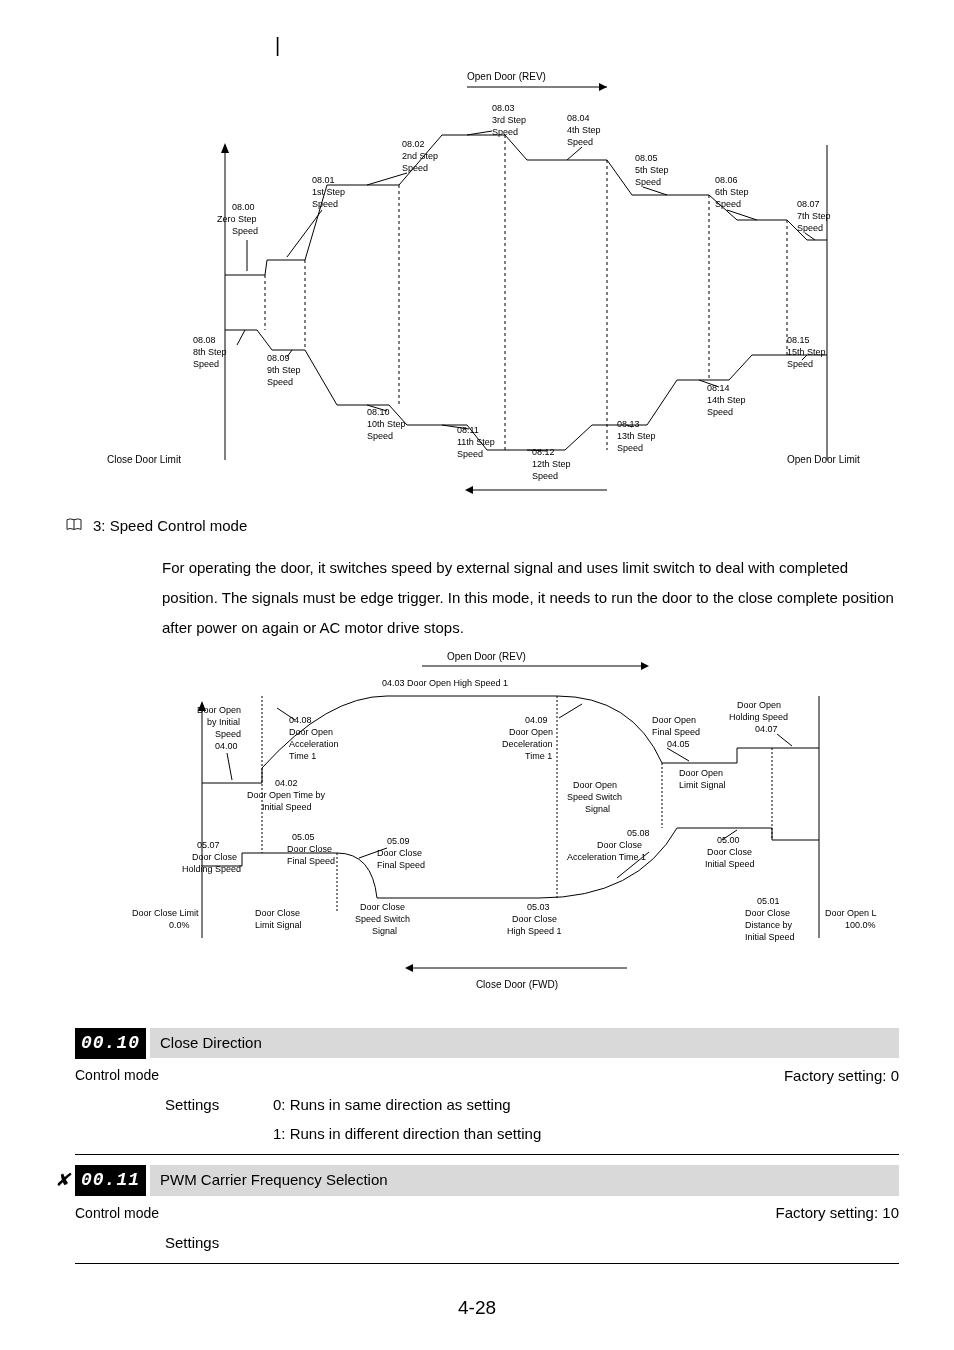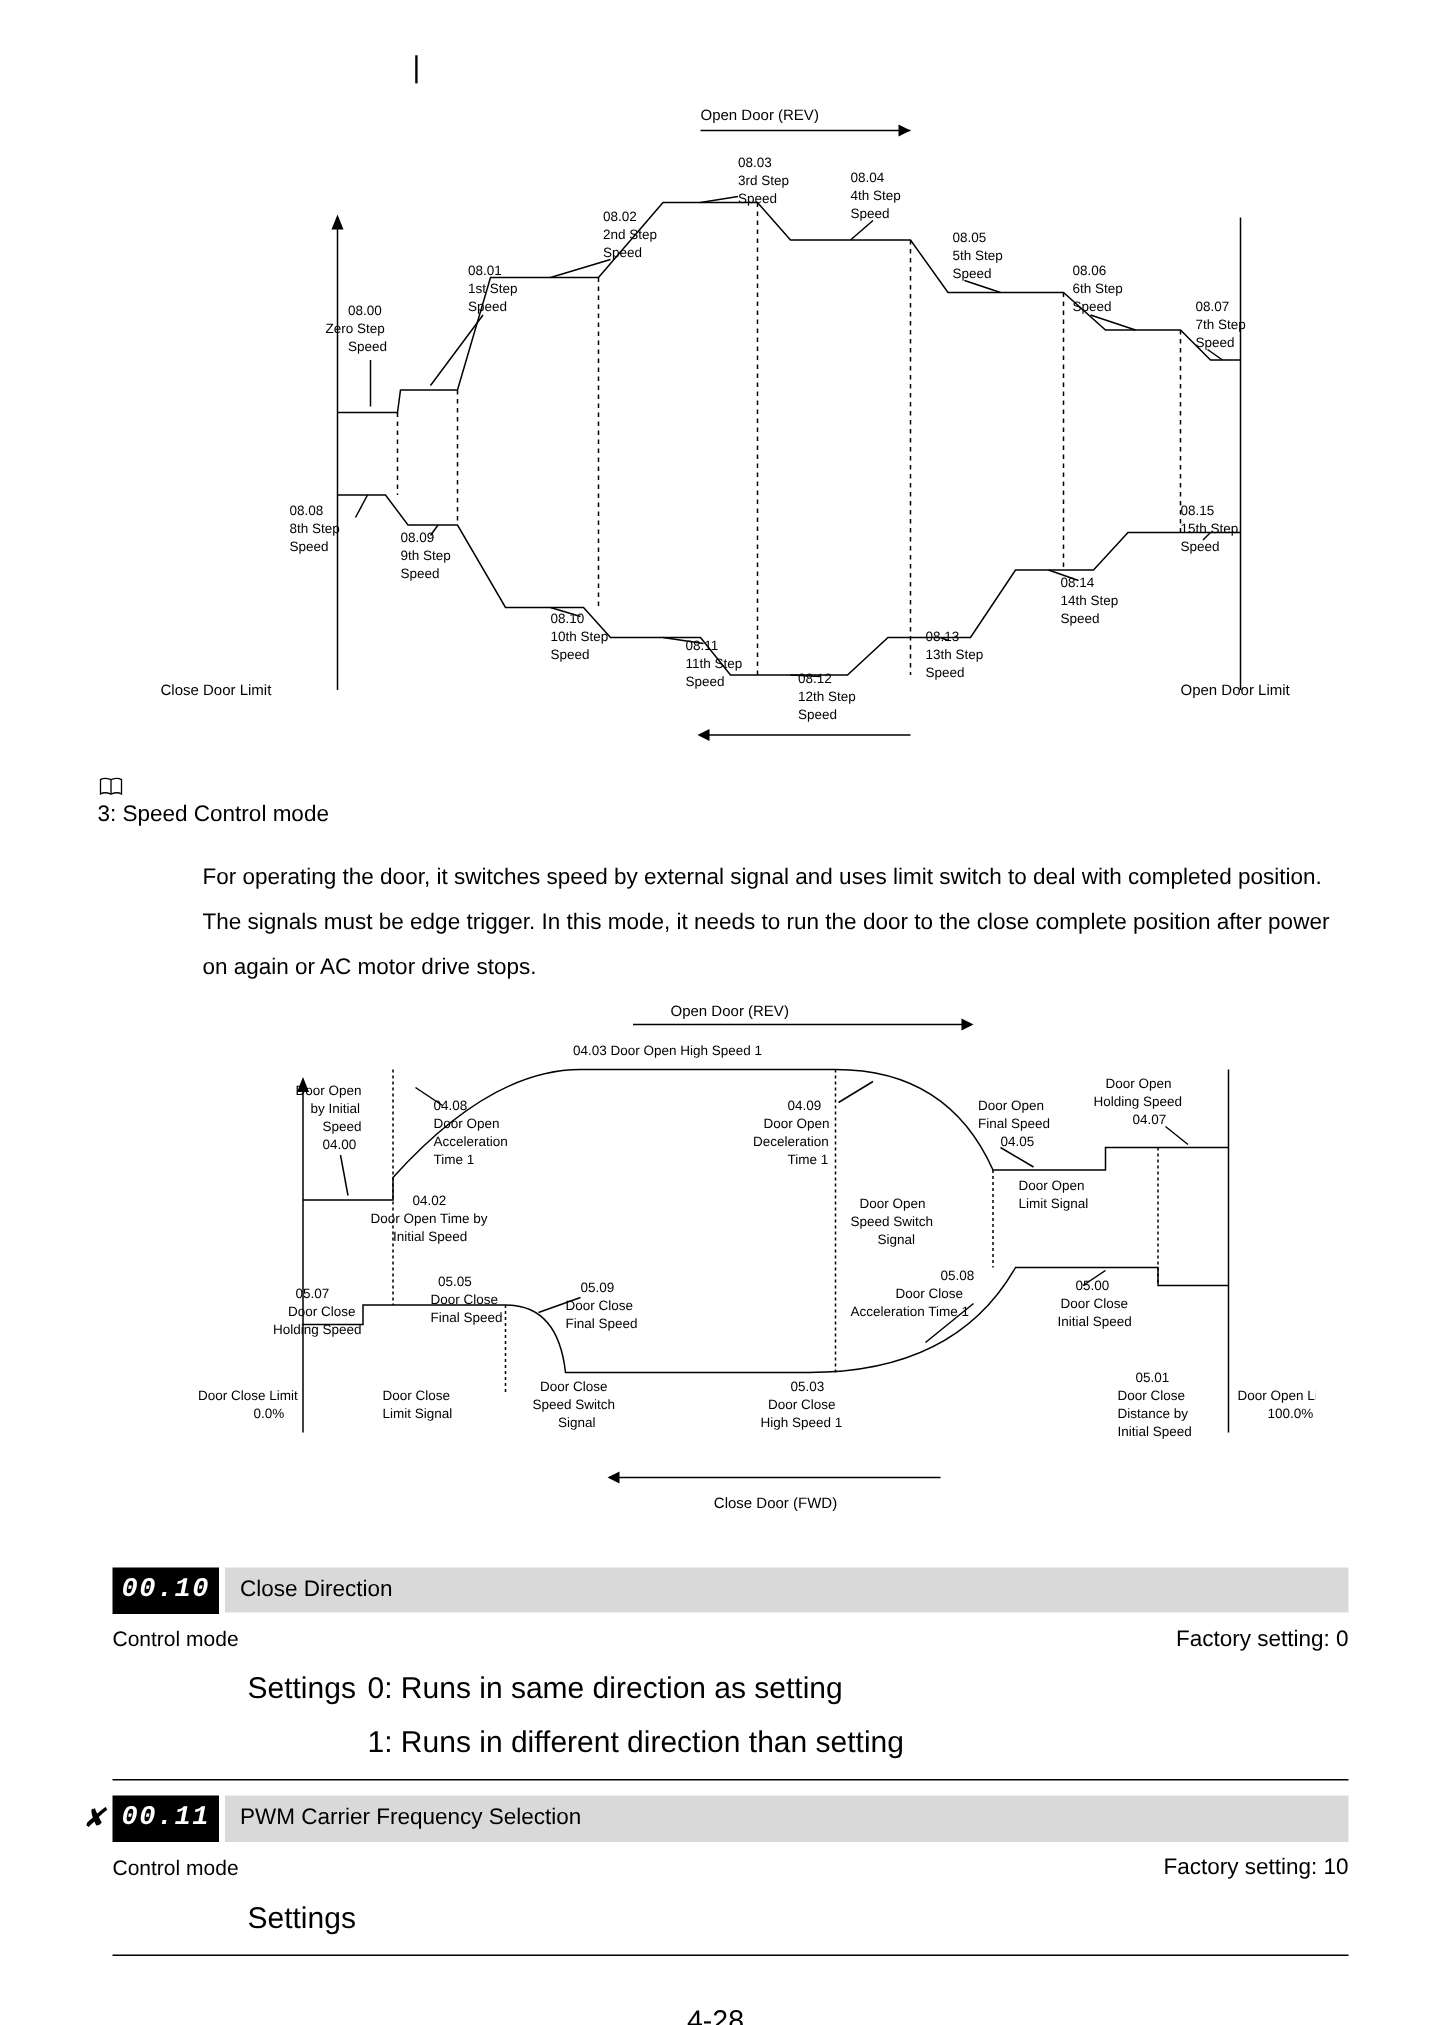--- a/index.html
+++ b/index.html
@@ -8,40 +8,40 @@
       font-size: 13px;
       color: #000;
       background: #fff;
       width: 954px;
       padding: 30px 55px 20px 55px;
       line-height: 1.5;
     }
     .top-bar-mark { margin-left: 220px; font-size: 20px; }
     .diagram { text-align: right; margin: 5px 0 20px 0; }
     .diagram svg { display: block; margin: 0 auto; }
-    .note-row { display: flex; align-items: flex-start; margin-left: 10px; margin-top: 15px; flex-direction: column; }
+    .note-row { display: flex; align-items: flex-start; margin-left: 10px; margin-top: 15px; }
     .note-icon { width: 18px; height: 14px; flex-shrink: 0; margin-right: 10px; margin-top: 3px; }
     .note-text { font-size: 15px; }
-    .desc-text { margin: 15px 0 0 80px; font-size: 15px; line-height: 2; }
+    .desc-text { margin: 15px 0 0 107px; font-size: 15px; line-height: 2; }
     .param-block { margin-top: 10px; }
     .param-header { display: flex; align-items: center; }
     .param-edit-mark { font-style: italic; font-size: 18px; margin-right: 6px; width: 14px; }
     .param-code {
       background: #000; color: #fff; font-family: 'Courier New', monospace;
       font-size: 18px; padding: 2px 6px; letter-spacing: 1px; font-weight: bold;
       font-style: italic;
     }
     .param-title {
       background: #d9d9d9; flex: 1; padding: 4px 10px; font-size: 15px;
       margin-left: 4px;
     }
     .param-sub { display: flex; justify-content: space-between; align-items: center; margin: 6px 0 4px 20px; }
     .param-sub-left { font-size: 14px; }
     .param-sub-right { font-size: 15px; }
-    .settings-row { display: flex; margin-left: 110px; padding: 3px 0; font-size: 20px; }
+    .settings-row { display: flex; margin-left: 110px; padding: 3px 0; font-size: 15px; gap: 28px; }
     .settings-label { width: 80px; }
     .settings-val { flex: 1; }
     .hr-line { border: none; border-top: 1px solid #000; margin: 6px 0 0 20px; }
     .page-num { text-align: center; font-size: 19px; margin-top: 30px; }
     .svg-text { font-family: Arial, sans-serif; font-size: 10px; fill: #000; }
     .svg-text-sm { font-family: Arial, sans-serif; font-size: 9px; fill: #000; }
   </style>
 </head>
 <body>
 

